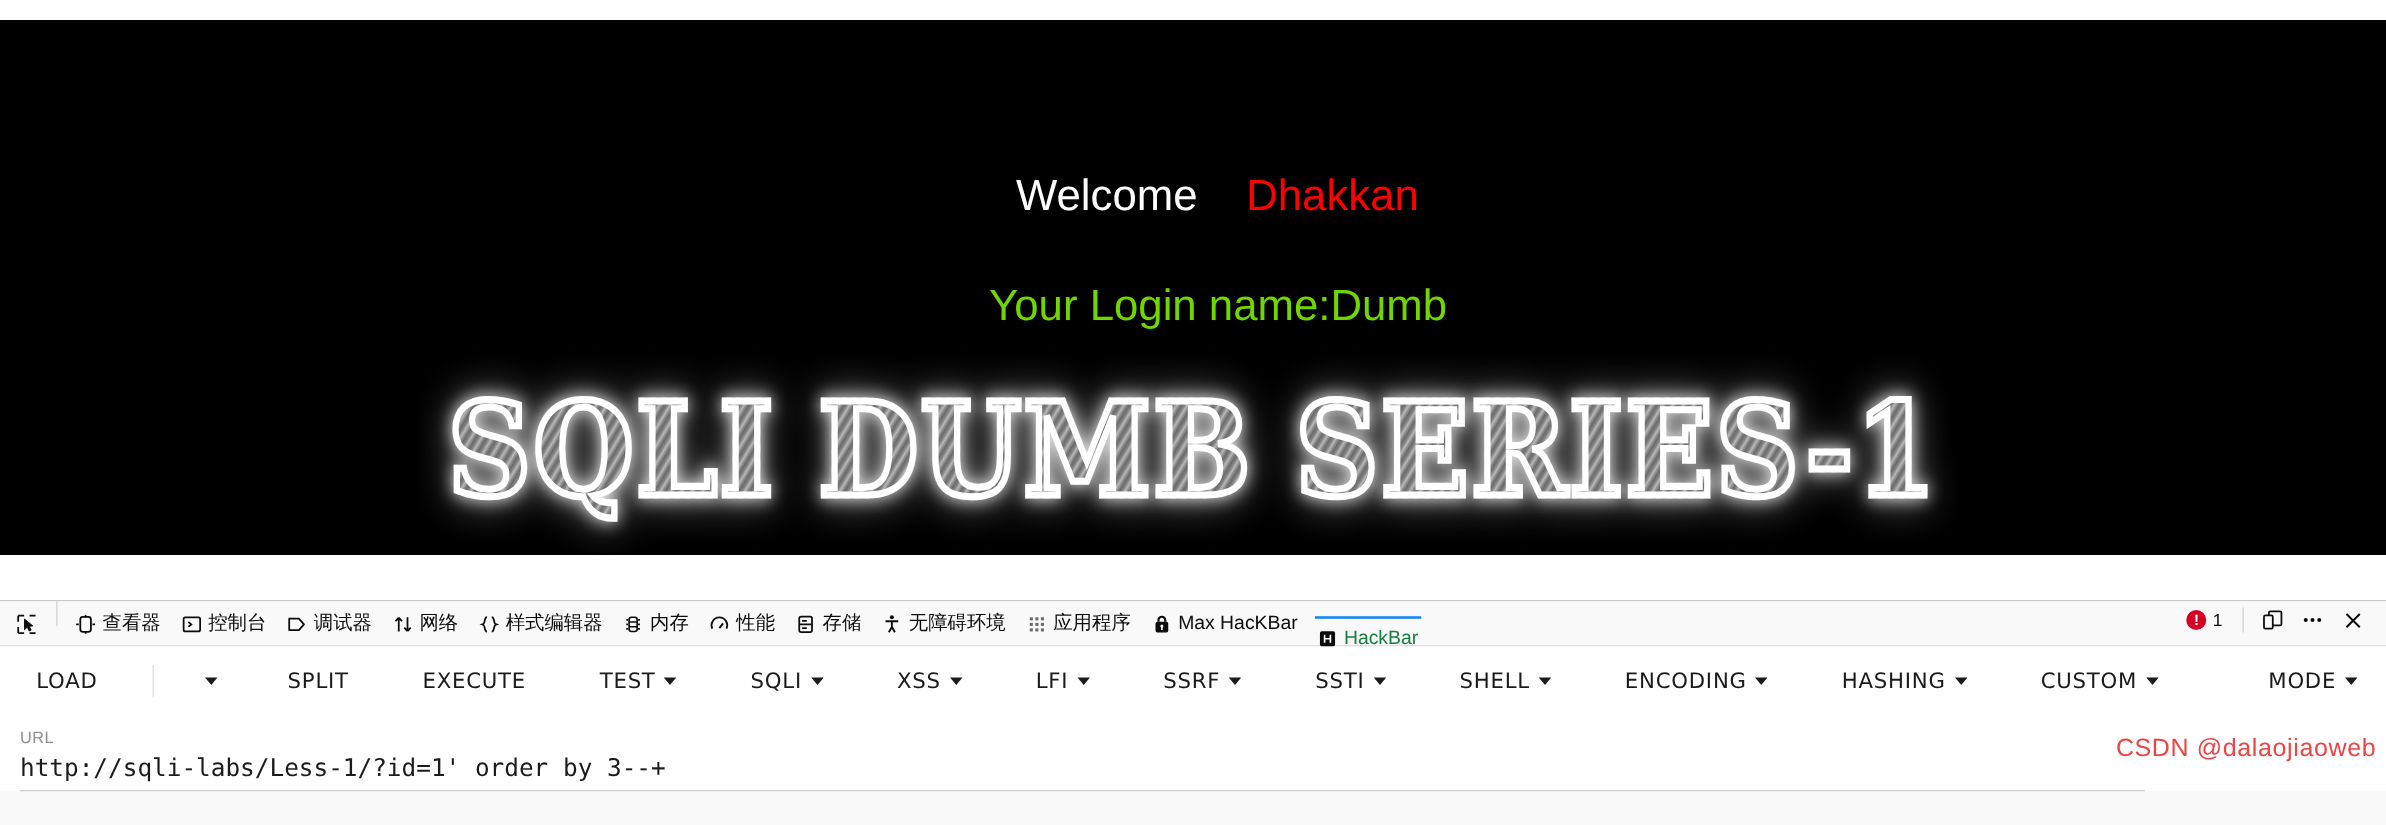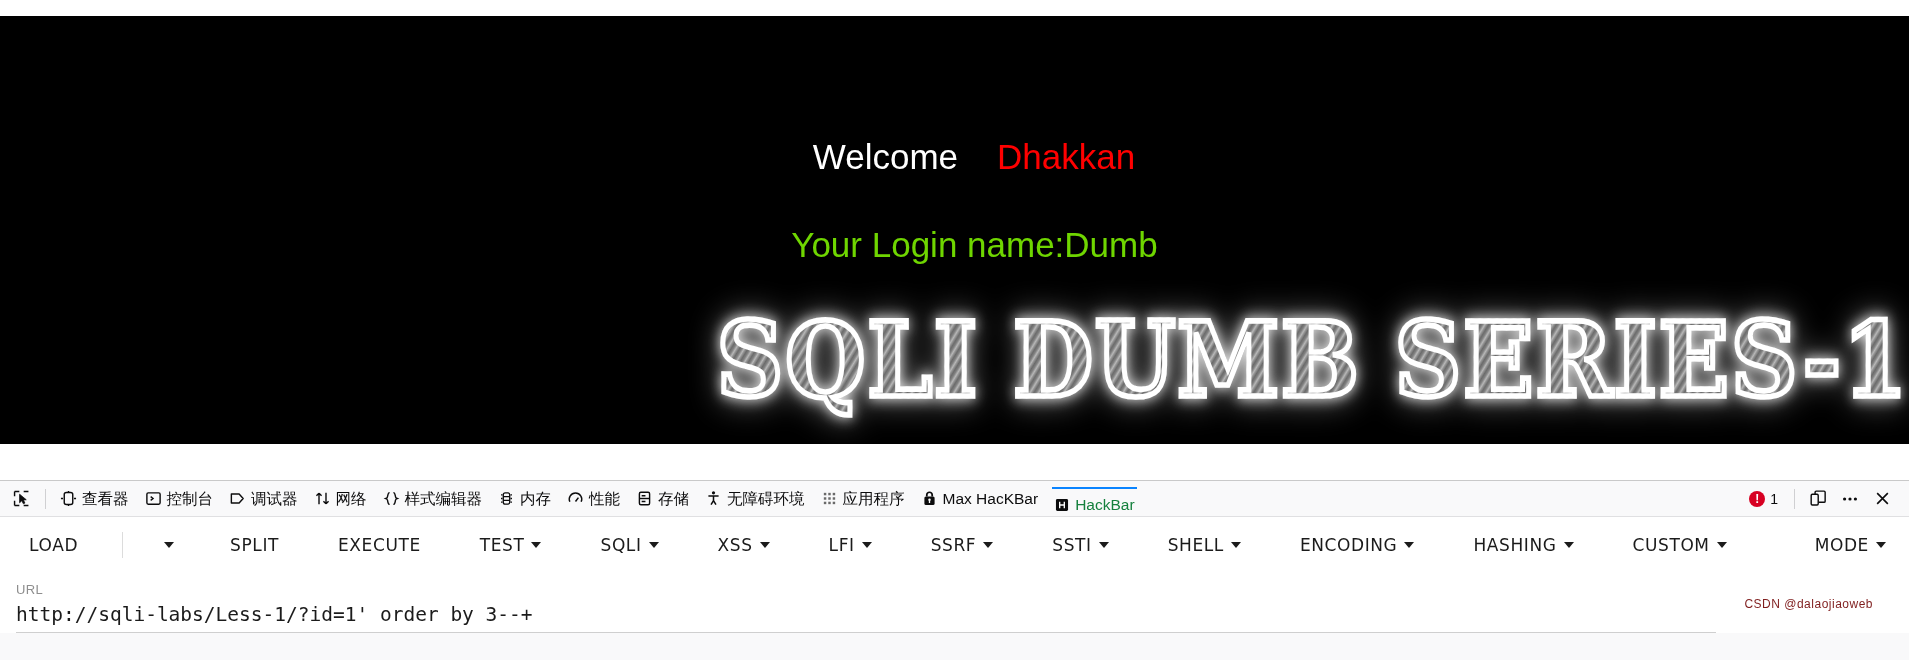--- a/index.html
+++ b/index.html
@@ -27,21 +27,21 @@
   #welcome-row { margin-top: 78px; }
   .w-white { color: #ffffff; }
   .w-red   { color: #ff0000; }
   .w-green { color: #6fd600; }
   #login-line { margin-top: 4px; padding-left: 40px; }
   #password-line { margin-top: 2px; }
 
   
   #banner-wrap {
     margin-top: 48px;
-    text-align: right;
+    text-align: center;
     line-height: 1;
   }
   #banner-text {
     display: inline-block;
     font-family: "DejaVu Serif", "Liberation Serif", serif;
     font-weight: 700;
     font-size: 92px;
     letter-spacing: 2px;
     -webkit-text-stroke: 5px #ffffff;
     paint-order: stroke fill;
@@ -61,21 +61,21 @@
   #devtools {
     position: absolute; left: 0; top: 480px;
     width: 1909px; height: 180px;
     background: #f9f9fa;
     border-top: 1px solid #c9c9c9;
     font-family: "Liberation Sans", sans-serif;
   }
 
   
   #dt-toolbar {
-    display: flex; align-items: center;
+    display: flex; align-items: flex-start;
     height: 36px;
     padding: 0 8px 0 4px;
     border-bottom: 1px solid #e0e0e2;
     background: #f9f9fa;
     position: relative;
   }
   .dt-tab {
     display: flex; align-items: center; gap: 5px;
     height: 36px;
     padding: 0 8px;
@@ -175,23 +175,23 @@
     outline: none;
     background: transparent;
     font-family: "DejaVu Sans Mono", "Liberation Mono", monospace;
     font-size: 19.5px;
     color: #1b1b1b;
     padding: 2px 0 6px 0;
     letter-spacing: 0;
   }
   #watermark {
     position: absolute;
-    right: 36px; bottom: 22px;
-    font-size: 12px;
-    color: #7f1d1d;
+    right: 8px; bottom: 22px;
+    font-size: 20px;
+    color: #ef4444;
     letter-spacing: 0.5px;
     white-space: nowrap;
   }
 </style>
 </head>
 <body>
 
 <div id="page">
 
   <div id="welcome-row" class="welcome-line">

